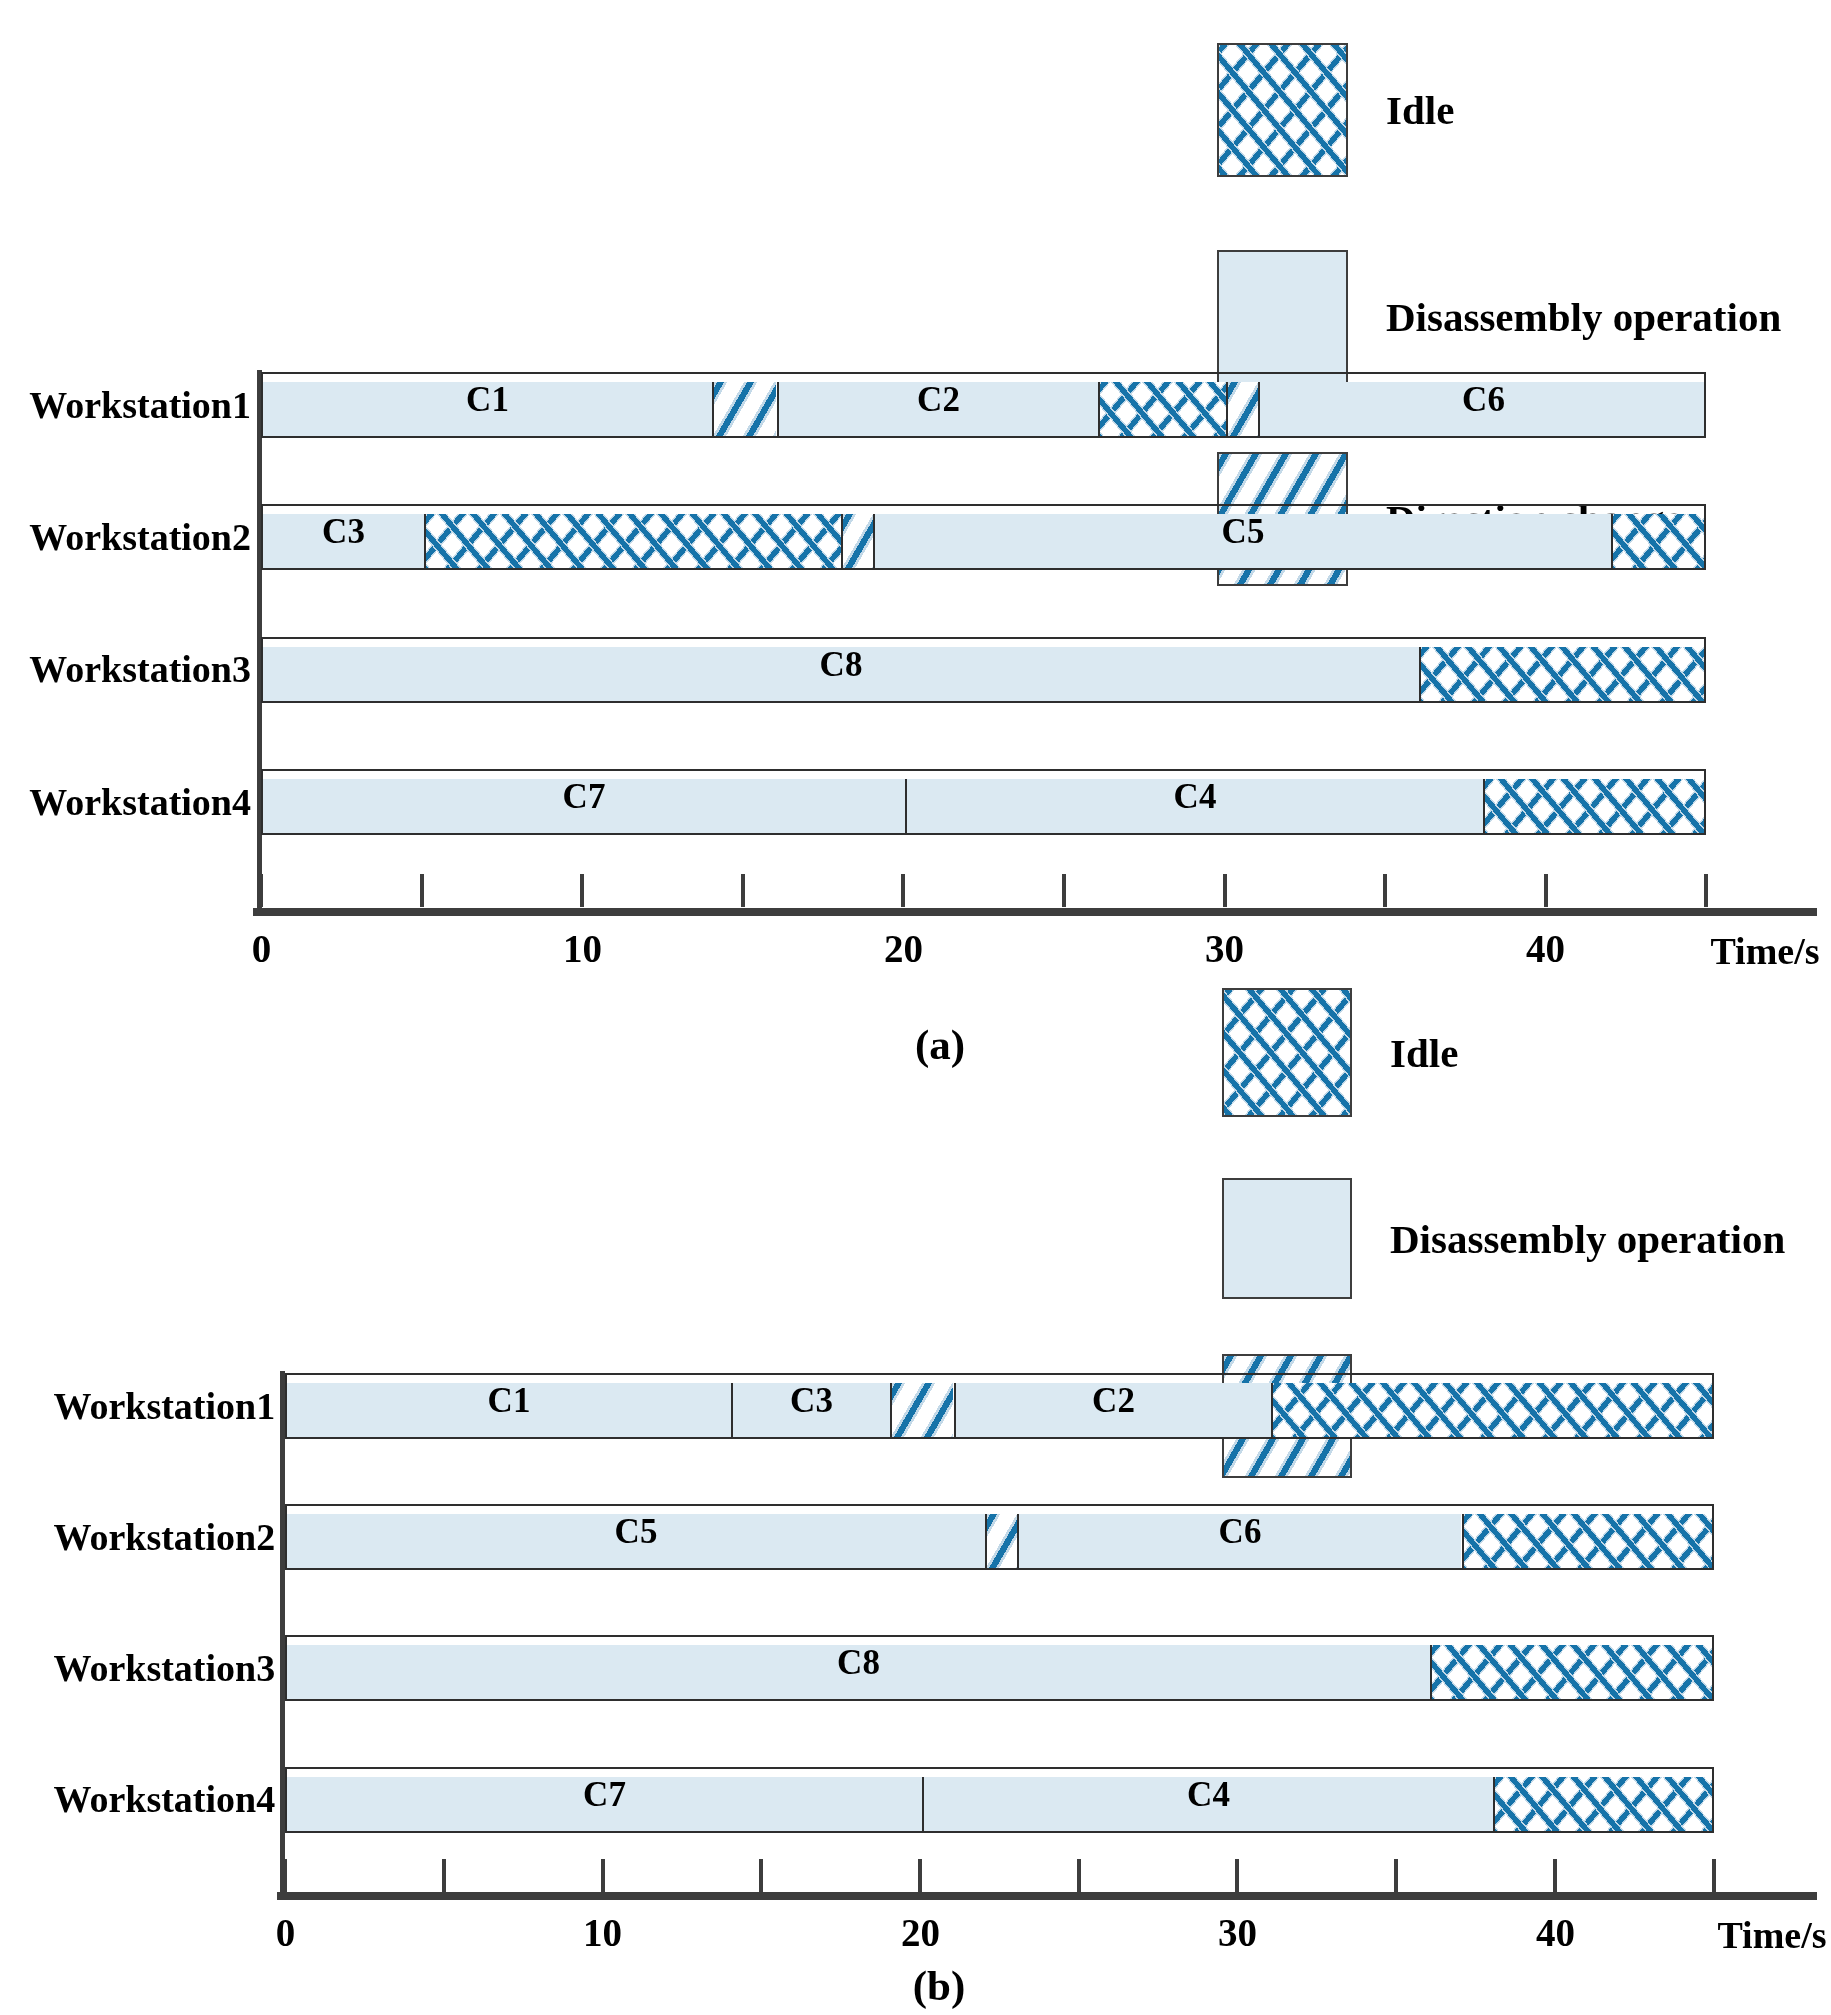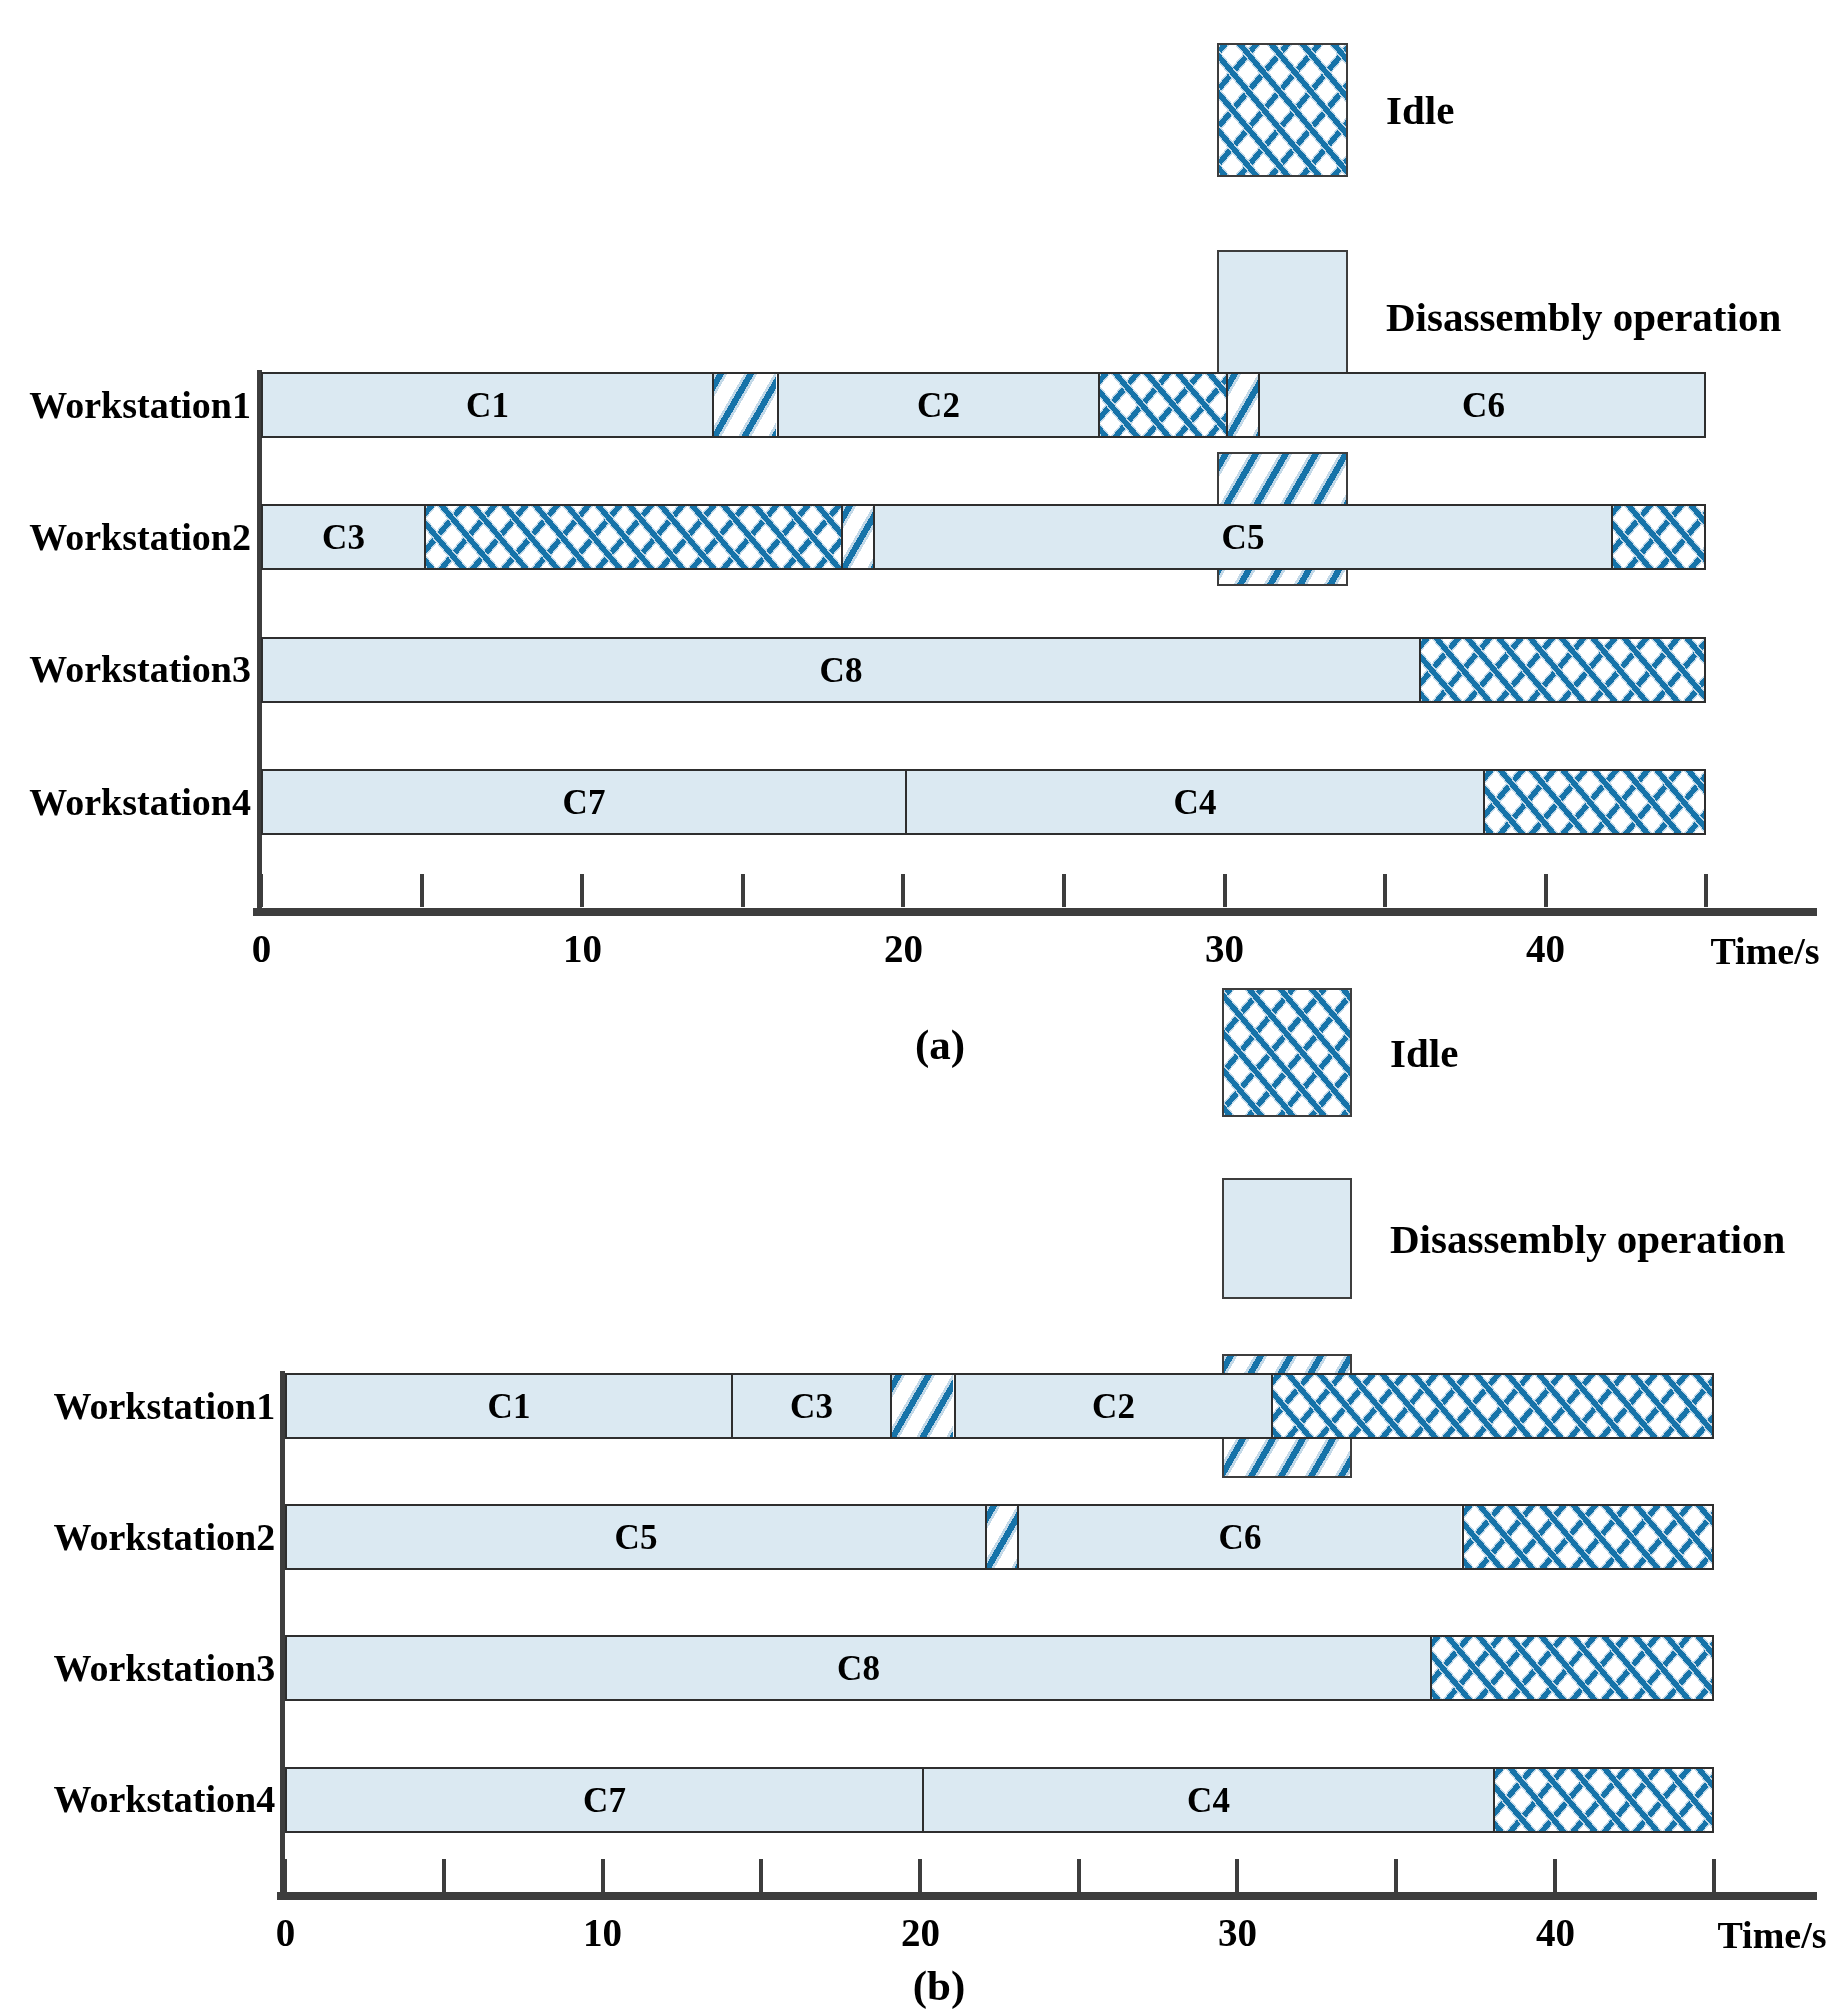--- a/index.html
+++ b/index.html
@@ -14,21 +14,21 @@
     repeating-linear-gradient(50deg,  #c3d9e8 0 1.4px, #1673a9 1.4px 6.8px, #c3d9e8 6.8px 8.1px, rgba(0,0,0,0) 8.1px 24px),
     repeating-linear-gradient(130deg, #c3d9e8 0 1.4px, #1673a9 1.4px 6.8px, #c3d9e8 6.8px 8.1px, rgba(0,0,0,0) 8.1px 24px);}
   .fill-dc{background-color:#ffffff;background-image:
     repeating-linear-gradient(120deg, #c3d9e8 0 2.7px, #1673a9 2.7px 8.8px, #c3d9e8 8.8px 11.5px, rgba(0,0,0,0) 11.5px 26px);}
 
   
   .vaxis,.haxis,.tick{position:absolute;background:#3d3d3d;}
   .ticklab{position:absolute;font-size:39px;font-weight:bold;text-align:center;line-height:1.05;}
   .wslabel{position:absolute;font-size:38px;font-weight:bold;text-align:right;line-height:49px;height:49px;white-space:nowrap;}
   .bar{position:absolute;box-sizing:border-box;border:2px solid #2e2e2e;overflow:hidden;}
-  .seg{position:absolute;top:0;height:100%;box-sizing:border-box;display:flex;align-items:center;justify-content:center;}
+  .seg{position:absolute;top:8px;height:100%;box-sizing:border-box;display:flex;align-items:flex-start;justify-content:center;}
   .seg.sep{border-left:2px solid #2e2e2e;}
   .task{font-size:35px;font-weight:bold;line-height:1;}
 
   
   .legend-row{position:absolute;display:flex;align-items:center;}
   .swatch{display:block;box-sizing:border-box;border:2px solid #3d3d3d;flex:0 0 auto;}
   .legend-label{font-size:41px;font-weight:bold;margin-left:38px;white-space:nowrap;}
 
   
   .caption{position:absolute;font-size:43px;font-weight:bold;text-align:center;width:204px;}

